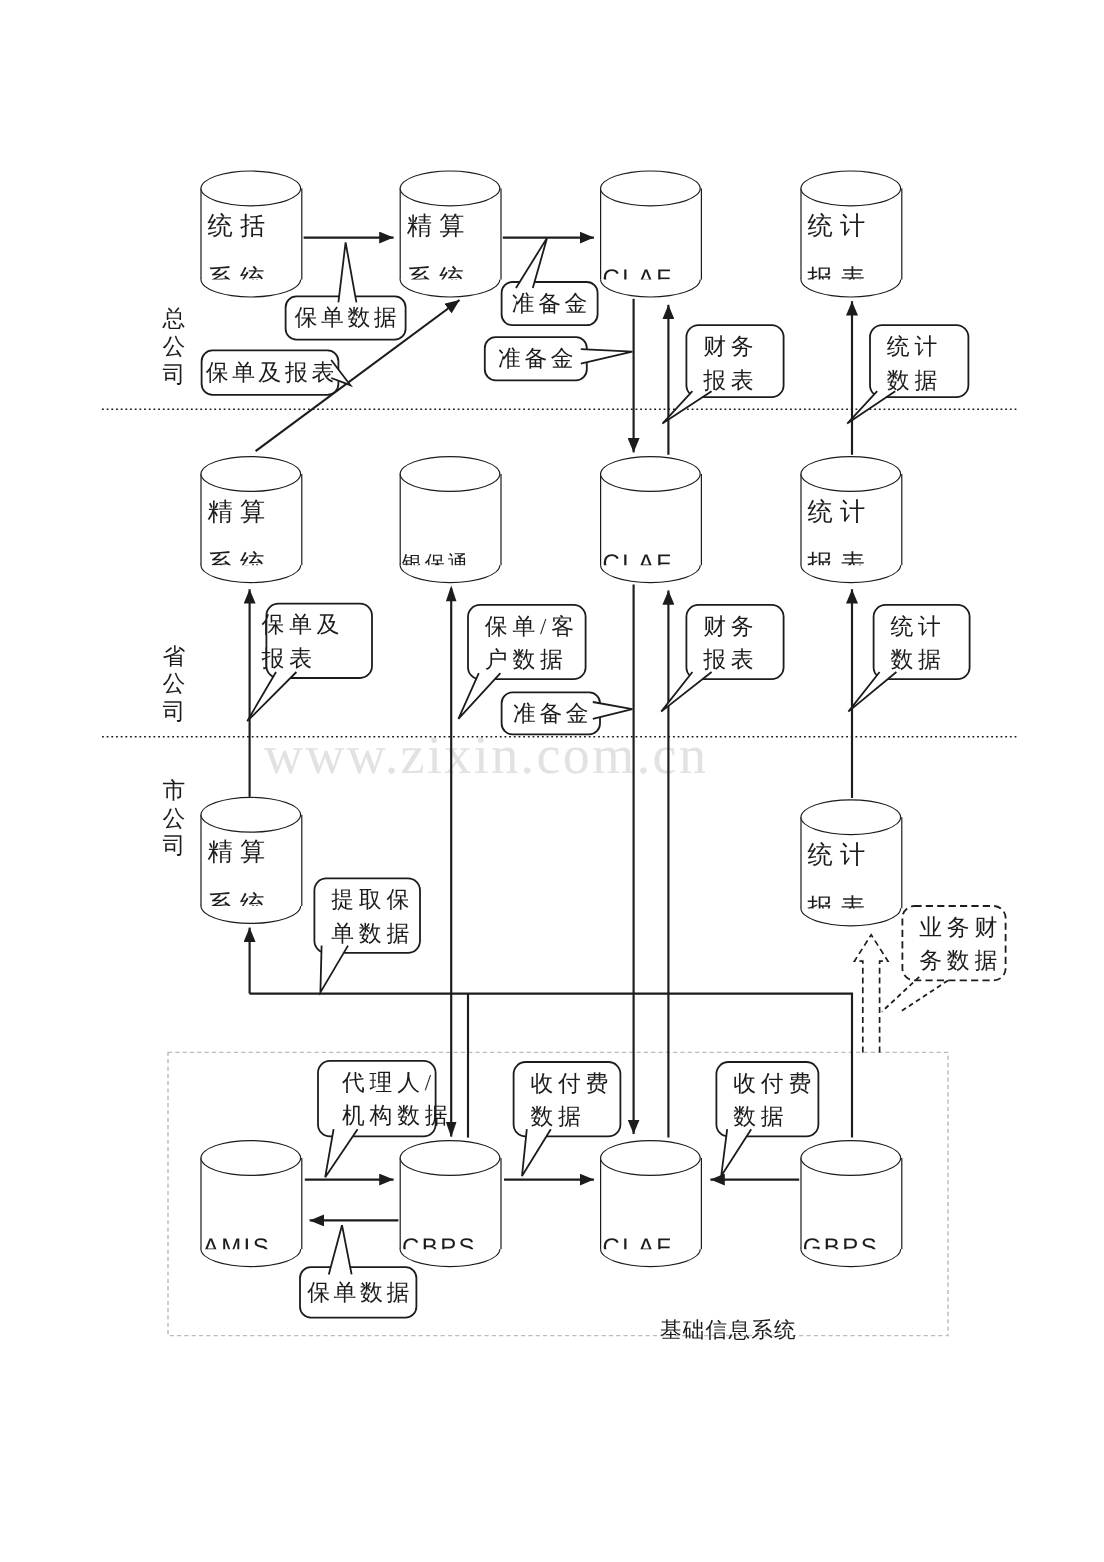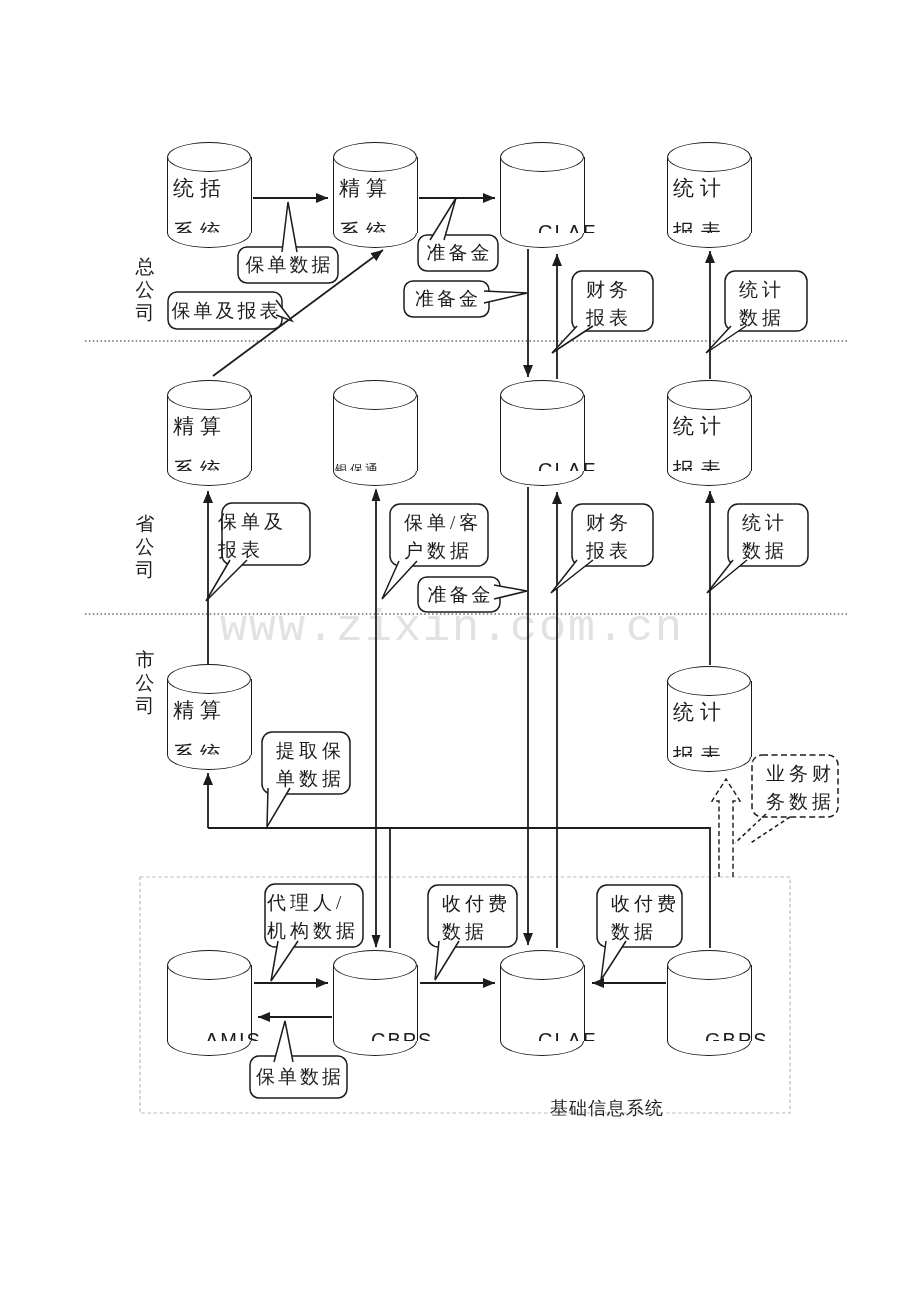--- a/index.html
+++ b/index.html
@@ -1,36 +1,36 @@
 <!DOCTYPE html>
 <html><head>
 <meta charset="utf-8">
 <style>
   html,body{margin:0;padding:0;background:#fff;}
   #page{position:relative;width:920px;height:1302px;background:#fff;overflow:hidden;
         font-family:"Liberation Serif","DejaVu Serif",serif;color:#1c1c1c;}
   
   #watermark{position:absolute;left:220px;top:603px;z-index:0;
-     font-family:Liberation Mono, monospace;
+     font-family:Liberation Serif, serif;
      font-size:45px;color:#e2e2e2;letter-spacing:2px;white-space:nowrap;}
   
   #lines{position:absolute;left:0;top:0;z-index:1;}
   
   .cyl{position:absolute;width:86px;height:106px;z-index:2;}
   .cyl-bottom{position:absolute;left:0;bottom:0;width:82px;height:28px;
      border:1.7px solid #1c1c1c;border-radius:50%;background:#fff;z-index:1;}
   .cyl-side{position:absolute;left:0;top:15px;width:82.6px;height:76px;
      border-left:1.7px solid #1c1c1c;border-right:1.7px solid #1c1c1c;background:#fff;z-index:2;}
   .cyl-top{position:absolute;left:0;top:0;width:82px;height:28px;
      border:1.7px solid #1c1c1c;border-radius:50%;background:#fff;z-index:3;}
   .cyl-label{position:absolute;left:0;top:24px;width:86px;height:67px;overflow:hidden;
      z-index:4;text-align:left;font-size:21px;letter-spacing:6px;text-indent:6px;}
   .cyl-label .l1,.cyl-label .l2{height:44px;line-height:44px;}
   .cyl.latin .cyl-label{font-family:"Liberation Sans","DejaVu Sans",sans-serif;
-     font-size:20px;letter-spacing:2px;text-indent:2px;padding-left:36px;}
+     font-size:20px;letter-spacing:2px;text-indent:2px;}
   
   .bub{position:absolute;z-index:3;font-size:19px;}
   .bub.one{display:flex;align-items:center;justify-content:center;
      letter-spacing:3px;text-indent:3px;}
   .bub.two{padding:5px 0 0 14px;box-sizing:border-box;}
   .bub.two .bl{height:28px;line-height:28px;letter-spacing:4px;white-space:nowrap;}
   
   .seclabel{position:absolute;left:133px;width:24px;z-index:2;font-weight:normal;
      font-size:19px;line-height:23px;text-align:center;word-break:break-all;}
   
@@ -139,21 +139,21 @@
       <rect x="250" y="1056" width="97" height="42" rx="9" fill="#fff"></rect>
       <path d="M274,1062 L285,1021 L293,1062" fill="#fff"></path>
 
       <rect x="752" y="755" width="86" height="62" rx="10" fill="#fff" stroke-dasharray="6 3.5"></rect>
       <line x1="766" y1="814" x2="735" y2="843" stroke-dasharray="4 3"></line>
       <line x1="790" y1="817" x2="749" y2="844" stroke-dasharray="4 3"></line>
     </g>
   </svg>
 
   <div class="seclabel" style="top:255px">总公司</div>
-  <div class="seclabel" style="top:512px">省公司</div>
+  <div class="seclabel" style="top:536px">省公司</div>
   <div class="seclabel" style="top:648px">市公司</div>
 
   <div class="cyl" style="left:167px;top:142px">
     <div class="cyl-bottom"></div>
       <div class="cyl-side"></div>
       <div class="cyl-top"></div>
     <div class="cyl-label">
         <div class="l1">统括</div>
         <div class="l2">系统</div>
       </div>
@@ -192,21 +192,21 @@
       <div class="cyl-top"></div>
     <div class="cyl-label">
         <div class="l1">精算</div>
         <div class="l2">系统</div>
       </div>
   </div>
   <div class="cyl" style="left:333px;top:380px">
     <div class="cyl-bottom"></div>
       <div class="cyl-side"></div>
       <div class="cyl-top"></div>
-    <div class="cyl-label" style="font-size:13px;letter-spacing:2px;text-indent:2px">
+    <div class="cyl-label" style="font-size:17px;letter-spacing:2px;text-indent:2px">
         <div class="l1"></div>
         <div class="l2">银保通</div>
       </div>
   </div>
   <div class="cyl latin" style="left:500px;top:380px">
     <div class="cyl-bottom"></div>
       <div class="cyl-side"></div>
       <div class="cyl-top"></div>
     <div class="cyl-label">
         <div class="l1"></div>
@@ -309,21 +309,21 @@
       <div class="bl">数据</div>
   </div>
   <div class="bub two" style="left:752px;top:755px;width:86px;height:62px">
     <div class="bl">业务财</div>
       <div class="bl">务数据</div>
   </div>
   <div class="bub two" style="left:262px;top:732px;width:88px;height:62px">
     <div class="bl">提取保</div>
       <div class="bl">单数据</div>
   </div>
-  <div class="bub two" style="left:253px;top:884px;width:94px;height:63px">
+  <div class="bub two" style="left:271px;top:884px;width:94px;height:63px">
     <div class="bl">代理人/</div>
       <div class="bl">机构数据</div>
   </div>
   <div class="bub two" style="left:428px;top:885px;width:89px;height:62px">
     <div class="bl">收付费</div>
       <div class="bl">数据</div>
   </div>
   <div class="bub two" style="left:597px;top:885px;width:85px;height:62px">
     <div class="bl">收付费</div>
       <div class="bl">数据</div>

